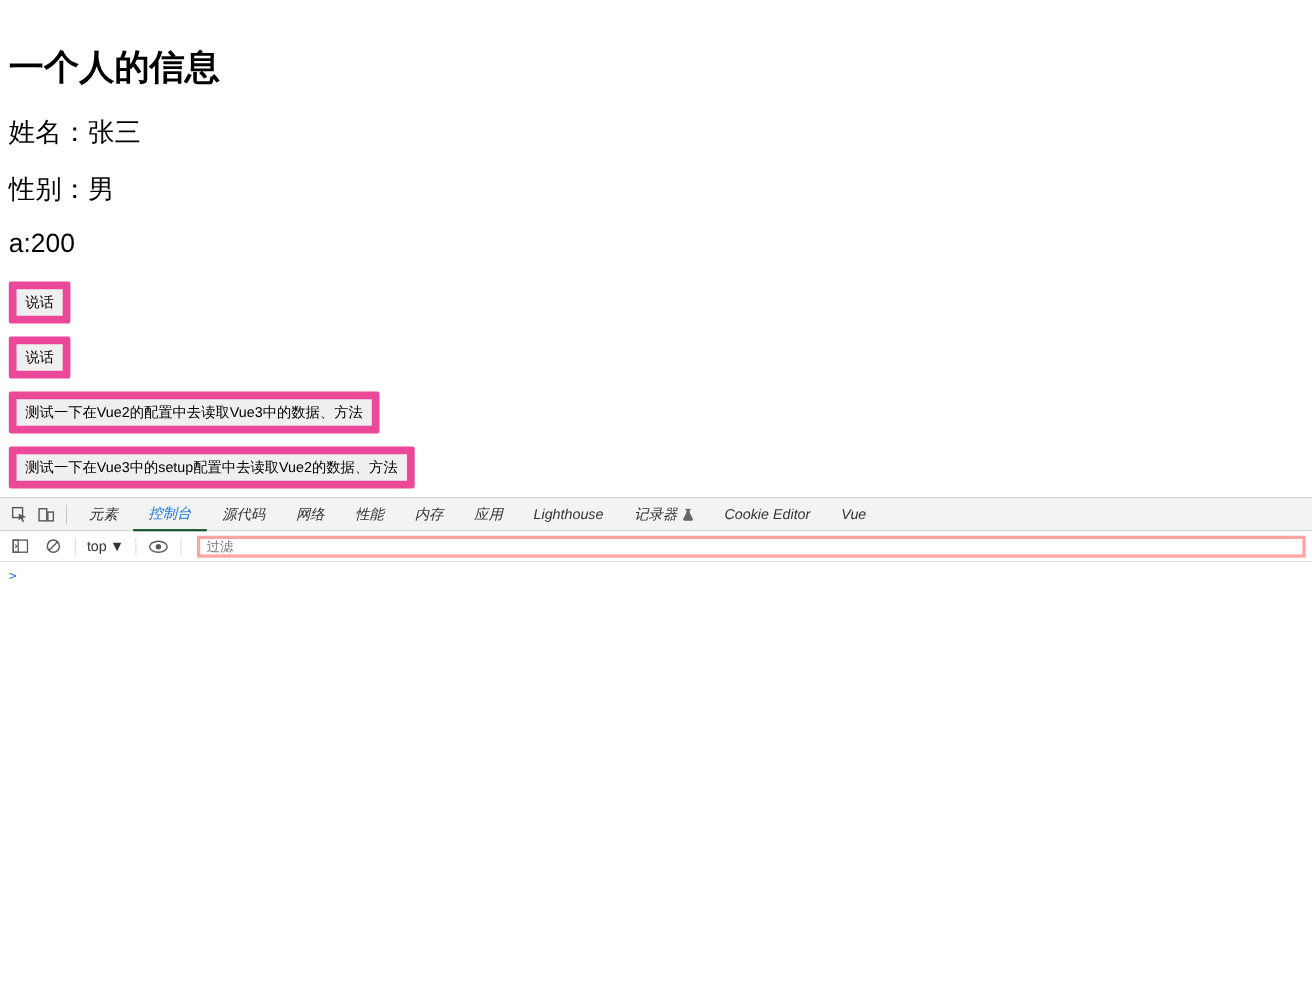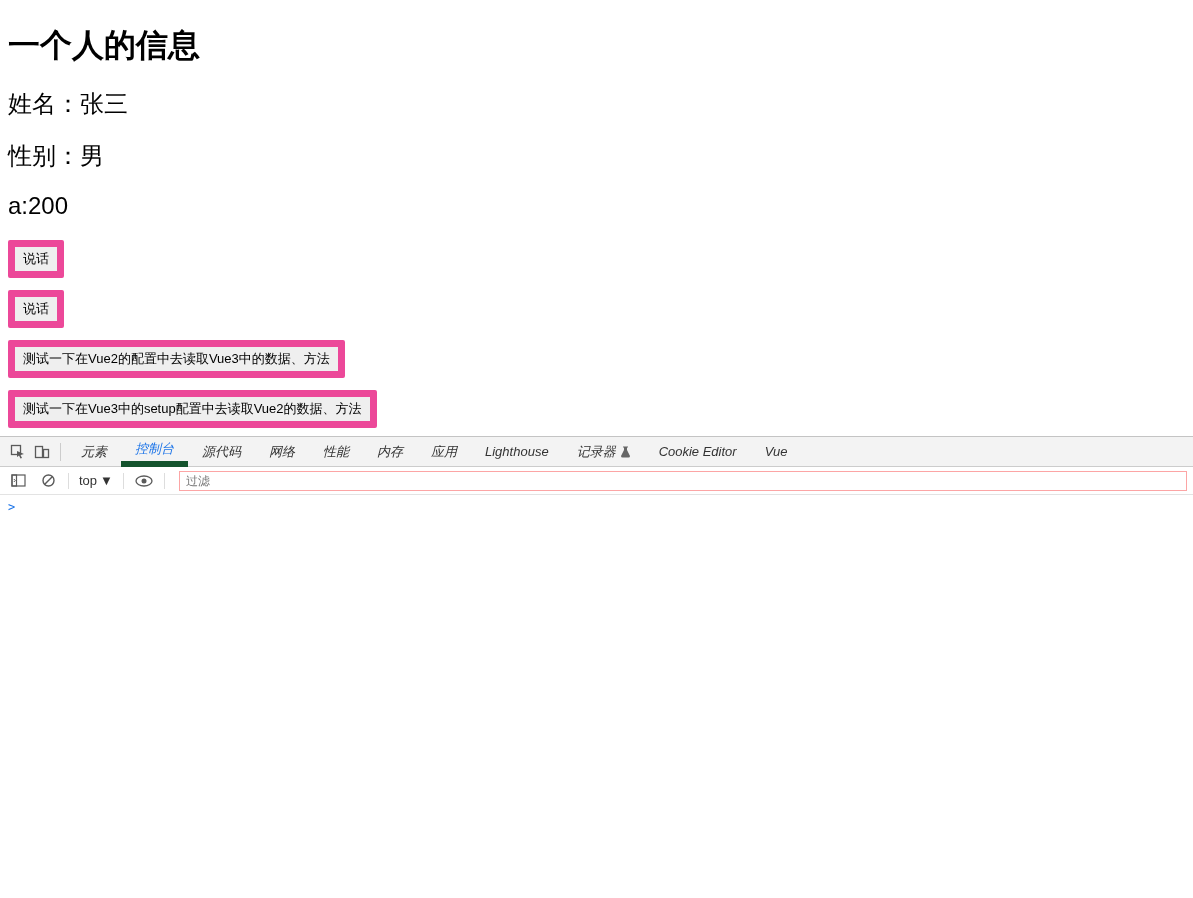--- a/index.html
+++ b/index.html
@@ -5,20 +5,21 @@
     * { box-sizing: border-box; }
     body {
       margin: 0;
       padding: 0;
       font-family: Arial, "Microsoft YaHei", sans-serif;
       background: #fff;
       width: 1193px;
     }
     .page-content {
       padding: 8px;
+      margin-top: 16px;
     }
     h1 {
       font-size: 32px;
       font-weight: bold;
       margin: 16px 0;
     }
     h2 {
       font-size: 24px;
       font-weight: normal;
       margin: 20px 0;
@@ -74,21 +75,21 @@
       cursor: pointer;
       color: #333;
       height: 30px;
       display: inline-flex;
       align-items: center;
       white-space: nowrap;
       font-style: italic;
     }
     .devtools-tab.active {
       color: #1a73e8;
-      border-bottom: 6px solid #14532d;
+      border-bottom: 2px solid #14532d;
     }
     .beaker {
       margin-left: 4px;
       font-size: 12px;
       color: #666;
     }
     .devtools-subbar {
       display: flex;
       align-items: center;
       background: #fff;
@@ -100,21 +101,21 @@
     .subbar-select {
       color: #333;
       padding: 0 2px;
       cursor: pointer;
       display: inline-flex;
       align-items: flex-start;
       gap: 3px;
     }
     .subbar-input {
       flex: 1;
-      border: 1px solid #fca5a5;
+      border: 3px solid #fca5a5;
       height: 20px;
       padding: 0 6px;
       font-size: 12px;
       color: #3b82f6;
       outline: none;
       background: #fff;
       margin-left: 6px;
     }
     .sub-divider {
       width: 1px;

